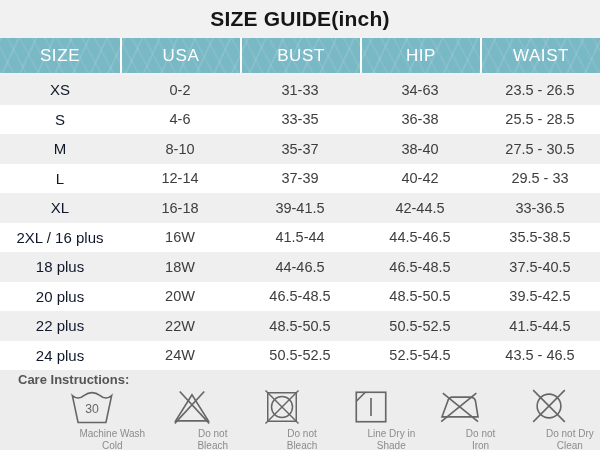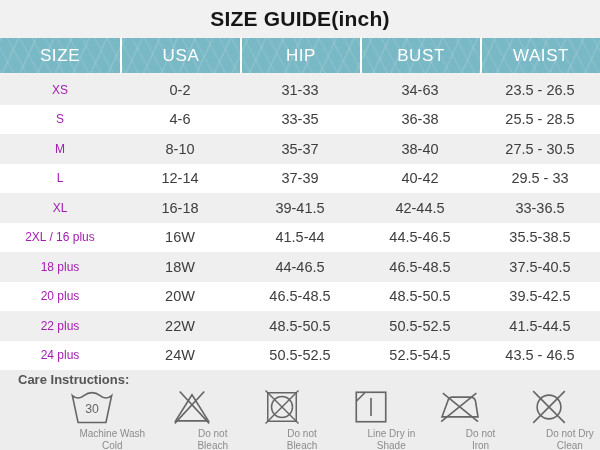--- a/index.html
+++ b/index.html
@@ -20,49 +20,49 @@
     text-align:right;
   }
   .hcell { display:flex; align-items:center; justify-content:center;
            color:#ffffff; font-size:17px; letter-spacing:.6px; }
   .hcell + .hcell { border-left:2px solid #fbfbfb; }
 
   .row { display:grid; grid-template-columns:repeat(5,120px); height:29.5px;
          align-items:center; text-align:center; font-size:14.5px; color:#3d3d3d;
          background:#ffffff; }
   .row.alt { background:#efefef; }
-  .row .c0 { font-size:12px; color:#a21caf; }
+  .row .c0 { font-size:15px; color:#0f172a; }
 
   .care { height:80px; background:#ededed; padding-top:2px; }
   .care-title { margin-left:18px; font-size:13px; line-height:15px;
                 font-weight:700; color:#555555; }
   .care-row { display:flex; align-items:flex-start;
               padding-left:36px; padding-right:6px; margin-top:1px; }
   .care-item { display:flex; flex-direction:column; align-items:center; flex:1; }
   .care-item.first { flex:1.25; }
-  .care-icon { height:37px; display:flex; align-items:center; justify-content:center; }
+  .care-icon { height:37px; display:flex; align-items:flex-end; justify-content:center; }
   .care-icon svg { stroke:#666666; fill:none; stroke-width:2; }
   .care-label { margin-top:3px; font-size:10px; line-height:1.22; text-align:center;
                 color:#8c8c8c; }
   .care-label span { display:block;margin-left:41px; }
 </style>
 </head>
 <body>
 
 <div class="page">
 
   <div class="title-band">
     <div class="page-title">SIZE GUIDE(inch)</div>
   </div>
 
   <div class="thead">
     <div class="hcell">SIZE</div>
     <div class="hcell">USA</div>
+    <div class="hcell">BUST</div>
     <div class="hcell">HIP</div>
-    <div class="hcell">BUST</div>
     <div class="hcell">WAIST</div>
   </div>
 
   <div class="row alt">
     <div class="c0">XS</div>
     <div>0-2</div>
     <div>31-33</div>
     <div>34-63</div>
     <div>23.5 - 26.5</div>
   </div>

